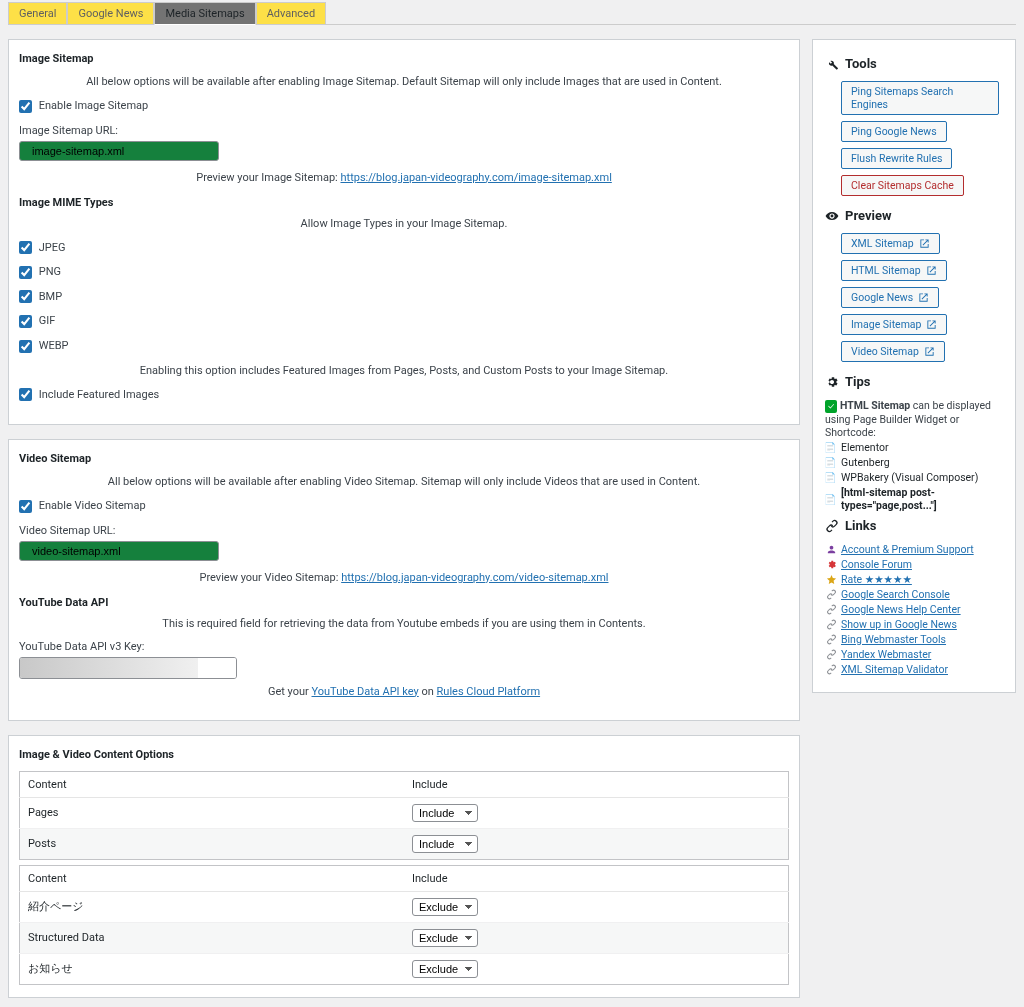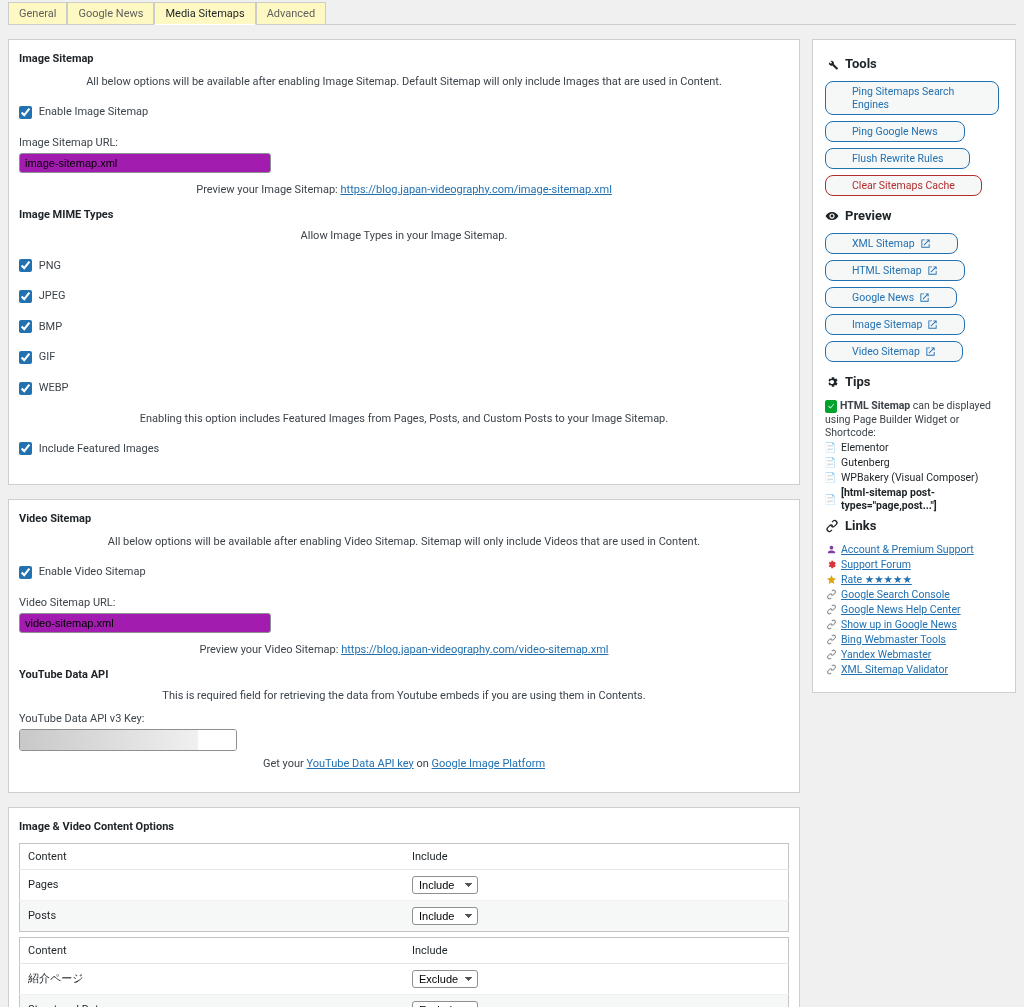--- a/index.html
+++ b/index.html
@@ -5,45 +5,45 @@
   * { box-sizing: border-box; }
   body {
     margin: 0;
     font-family: -apple-system,BlinkMacSystemFont,"Segoe UI",Roboto,Oxygen-Sans,Ubuntu,Cantarell,"Helvetica Neue",sans-serif;
     font-size: 11px;
     background: #f0f0f1;
     color: #1d2327;
   }
   .wrap { padding: 0 8px; width:1024px; }
   .tabs { display:flex; border-bottom:1px solid #ccc; margin-top:2px;}
-  .tab { padding:4px 10px; border:1px solid #ccc; background:#fef9c3; color:#606060; margin-right:0px; border-bottom:none; font-size:11px; cursor:pointer;}
-  .tab.active { background:#fef9c3; color:#1d2327; font-weight:400; border-bottom:1px solid #fff; margin-bottom:-1px;}
+  .tab { padding:4px 10px; border:1px solid #ccc; background:#fde047; color:#606060; margin-right:0px; border-bottom:none; font-size:11px; cursor:pointer;}
+  .tab.active { background:#737373; color:#1d2327; font-weight:400; border-bottom:1px solid #fff; margin-bottom:-1px;}
   .cols { display:flex; gap:12px; margin-top:14px;}
   .main { flex:0 0 792px; }
   .side { flex:1; }
   .panel { background:#fff; border:1px solid #ccd0d4; margin-bottom:14px; padding:8px 10px 12px;}
   .panel h3 { font-size:11px; font-weight:bold; margin:4px 0 10px;}
   .panel h4 { font-size:11px; font-weight:bold; margin:12px 0 8px;}
   .desc { color:#3c434a; margin:6px 0 10px; font-size:11px;text-align:center;}
   .note { color:#3c434a; font-size:11px; display:block; margin-bottom:4px;}
-  input[type=text]{ width:252px; padding:3px 5px; font-size:11px; border:1px solid #8c8f94; border-radius:3px; background:#a21caf;}
+  input[type=text]{ width:200px; padding:3px 12px; font-size:11px; border:1px solid #8c8f94; border-radius:3px; background:#15803d;}
   input[type=checkbox]{ width:13px; height:13px; accent-color:#2271b1; margin:0 4px 0 0; vertical-align:middle;}
-  .chk-row, label.chk { display:block; margin:17px 0; color:#3c434a; font-size:11px;}
+  .chk-row, label.chk { display:block; margin:11px 0; color:#3c434a; font-size:11px;}
   a { color:#2271b1; text-decoration:underline;}
   .tbl { width:100%; border:1px solid #c3c4c7; border-collapse:collapse; font-size:11px; margin-top:5px;}
   .tbl th { text-align:left; padding:6px 8px; font-weight:400; background:#fff; border-bottom:1px solid #e5e5e5;}
   .tbl td { padding:6px 8px; border-top:1px solid #f0f0f1;}
   .tbl tr:nth-child(even) td { background:#f6f7f7; }
   .tbl tr:nth-child(odd) td { background:#fff; }
   select { font-size:11px; padding:2px 18px 2px 6px; border:1px solid #8c8f94; border-radius:3px; background:#fff; appearance:none; background-image:linear-gradient(45deg,transparent 50%,#555 50%),linear-gradient(135deg,#555 50%,transparent 50%); background-position:right 8px center,right 4px center; background-size:4px 4px,4px 4px; background-repeat:no-repeat;}
   
   .box { background:#fff; border:1px solid #ccd0d4; padding:10px 12px 14px;}
   .box h2 { font-size:13px; font-weight:bold; margin:6px 0 10px; display:flex; align-items:center; gap:6px;}
   .ico { width:14px; height:14px; display:inline-block; fill:#1d2327;}
-  .btn-out { display:inline-block; padding:3px 26px; border:1px solid #2271b1; color:#2271b1; background:#f6f7f7; border-radius:8px; font-size:10.5px; margin:0 4px 6px 0; text-decoration:none; cursor:pointer;}
+  .btn-out { display:inline-block; padding:3px 9px; border:1px solid #2271b1; color:#2271b1; background:#f6f7f7; border-radius:2px; font-size:10.5px; margin:0 4px 6px 16px; text-decoration:none; cursor:pointer;}
   .btn-out.red { border-color:#b32d2e; color:#b32d2e;}
   .btn-ext { display:inline-flex; align-items:center; gap:5px;}
   .ext-ic { width:11px; height:11px; fill:#2271b1;}
   .tip { font-size:10.5px; color:#3c434a; margin:2px 0;}
   .tip .badge { background:#00a32a; color:#fff; padding:0 3px; border-radius:2px; font-size:9px; display:inline-block; line-height:13px;}
   .li { display:flex; align-items:center; gap:4px; font-size:10.5px; margin:2px 0;}
   .lico { width:12px; height:12px; display:inline-flex; flex:0 0 12px; align-items:center; justify-content:center; font-size:10px;}
   .lico svg { width:11px; height:11px; }
   .grad-input { width:218px; height:22px; display:flex; border:1px solid #8c8f94; border-radius:3px; overflow:hidden;}
   .grad-input .g { flex:1; background:linear-gradient(90deg,#c8c8c8,#f0f0f0);} 
@@ -71,22 +71,22 @@
           <span>Enable Image Sitemap</span>
         </label>
         <span class="note" style="margin-top:8px">Image Sitemap URL:</span>
         <input type="text" value="image-sitemap.xml" style="">
         <div class="desc" style="margin-top:10px">
           <span>Preview your Image Sitemap: </span><a href="#">https://blog.japan-videography.com/image-sitemap.xml</a>
         </div>
         <h4>Image MIME Types</h4>
         <div class="desc">Allow Image Types in your Image Sitemap.</div>
         <div id="mime-host">
+            <label class="chk"><input type="checkbox" checked="" style=""> <span>JPEG</span></label>
             <label class="chk"><input type="checkbox" checked="" style=""> <span>PNG</span></label>
-            <label class="chk"><input type="checkbox" checked="" style=""> <span>JPEG</span></label>
             <label class="chk"><input type="checkbox" checked="" style=""> <span>BMP</span></label>
             <label class="chk"><input type="checkbox" checked="" style=""> <span>GIF</span></label>
             <label class="chk"><input type="checkbox" checked="" style=""> <span>WEBP</span></label>
           </div>
         <div class="desc">Enabling this option includes Featured Images from Pages, Posts, and Custom Posts to your Image Sitemap.</div>
         <label class="chk">
           <input type="checkbox" checked="" style="">
           <span>Include Featured Images</span>
         </label>
       </div>
@@ -104,21 +104,21 @@
           <span>Preview your Video Sitemap: </span><a href="#">https://blog.japan-videography.com/video-sitemap.xml</a>
         </div>
         <h4>YouTube Data API</h4>
         <div class="desc">This is required field for retrieving the data from Youtube embeds if you are using them in Contents.</div>
         <span class="note">YouTube Data API v3 Key:</span>
         <div class="grad-input">
             <div class="g"></div>
             <div class="w"></div>
           </div>
         <div class="desc" style="margin-top:6px">
-          <span>Get your </span><a href="#">YouTube Data API key</a><span> on </span><a href="#">Google Image Platform</a>
+          <span>Get your </span><a href="#">YouTube Data API key</a><span> on </span><a href="#">Rules Cloud Platform</a>
         </div>
       </div>
 
       <div class="panel">
         <h3>Image &amp; Video Content Options</h3>
         <table class="tbl">
           <thead>
               <tr>
             <th style="width:50%">Content</th>
             <th>Include</th>
@@ -247,21 +247,21 @@
                 </svg>
               </span>
               <a href="#">Account &amp; Premium Support</a>
             </div>
             <div class="li">
               <span class="lico">
                 <svg viewBox="0 0 24 24" fill="#d63638">
                   <path d="M19.4 13l.1-1-.1-1 2.1-1.6-2-3.5-2.5 1-.9-.5-.4-2.6h-4l-.4 2.6-.9.5-2.5-1-2 3.5L8 11l-.1 1 .1 1-2.1 1.6 2 3.5 2.5-1 .9.5.4 2.6h4l.4-2.6.9-.5 2.5 1 2-3.5L19.4 13z"></path>
                 </svg>
               </span>
-              <a href="#">Support Forum</a>
+              <a href="#">Console Forum</a>
             </div>
             <div class="li">
               <span class="lico">
                 <svg viewBox="0 0 24 24" fill="#dba617">
                   <path d="M12 2l2.9 6.9L22 10l-5.5 4.8L18 22l-6-3.6L6 22l1.5-7.2L2 10l7.1-1.1z"></path>
                 </svg>
               </span>
               <a href="#">Rate ★★★★★</a>
             </div>
             <div class="li">

